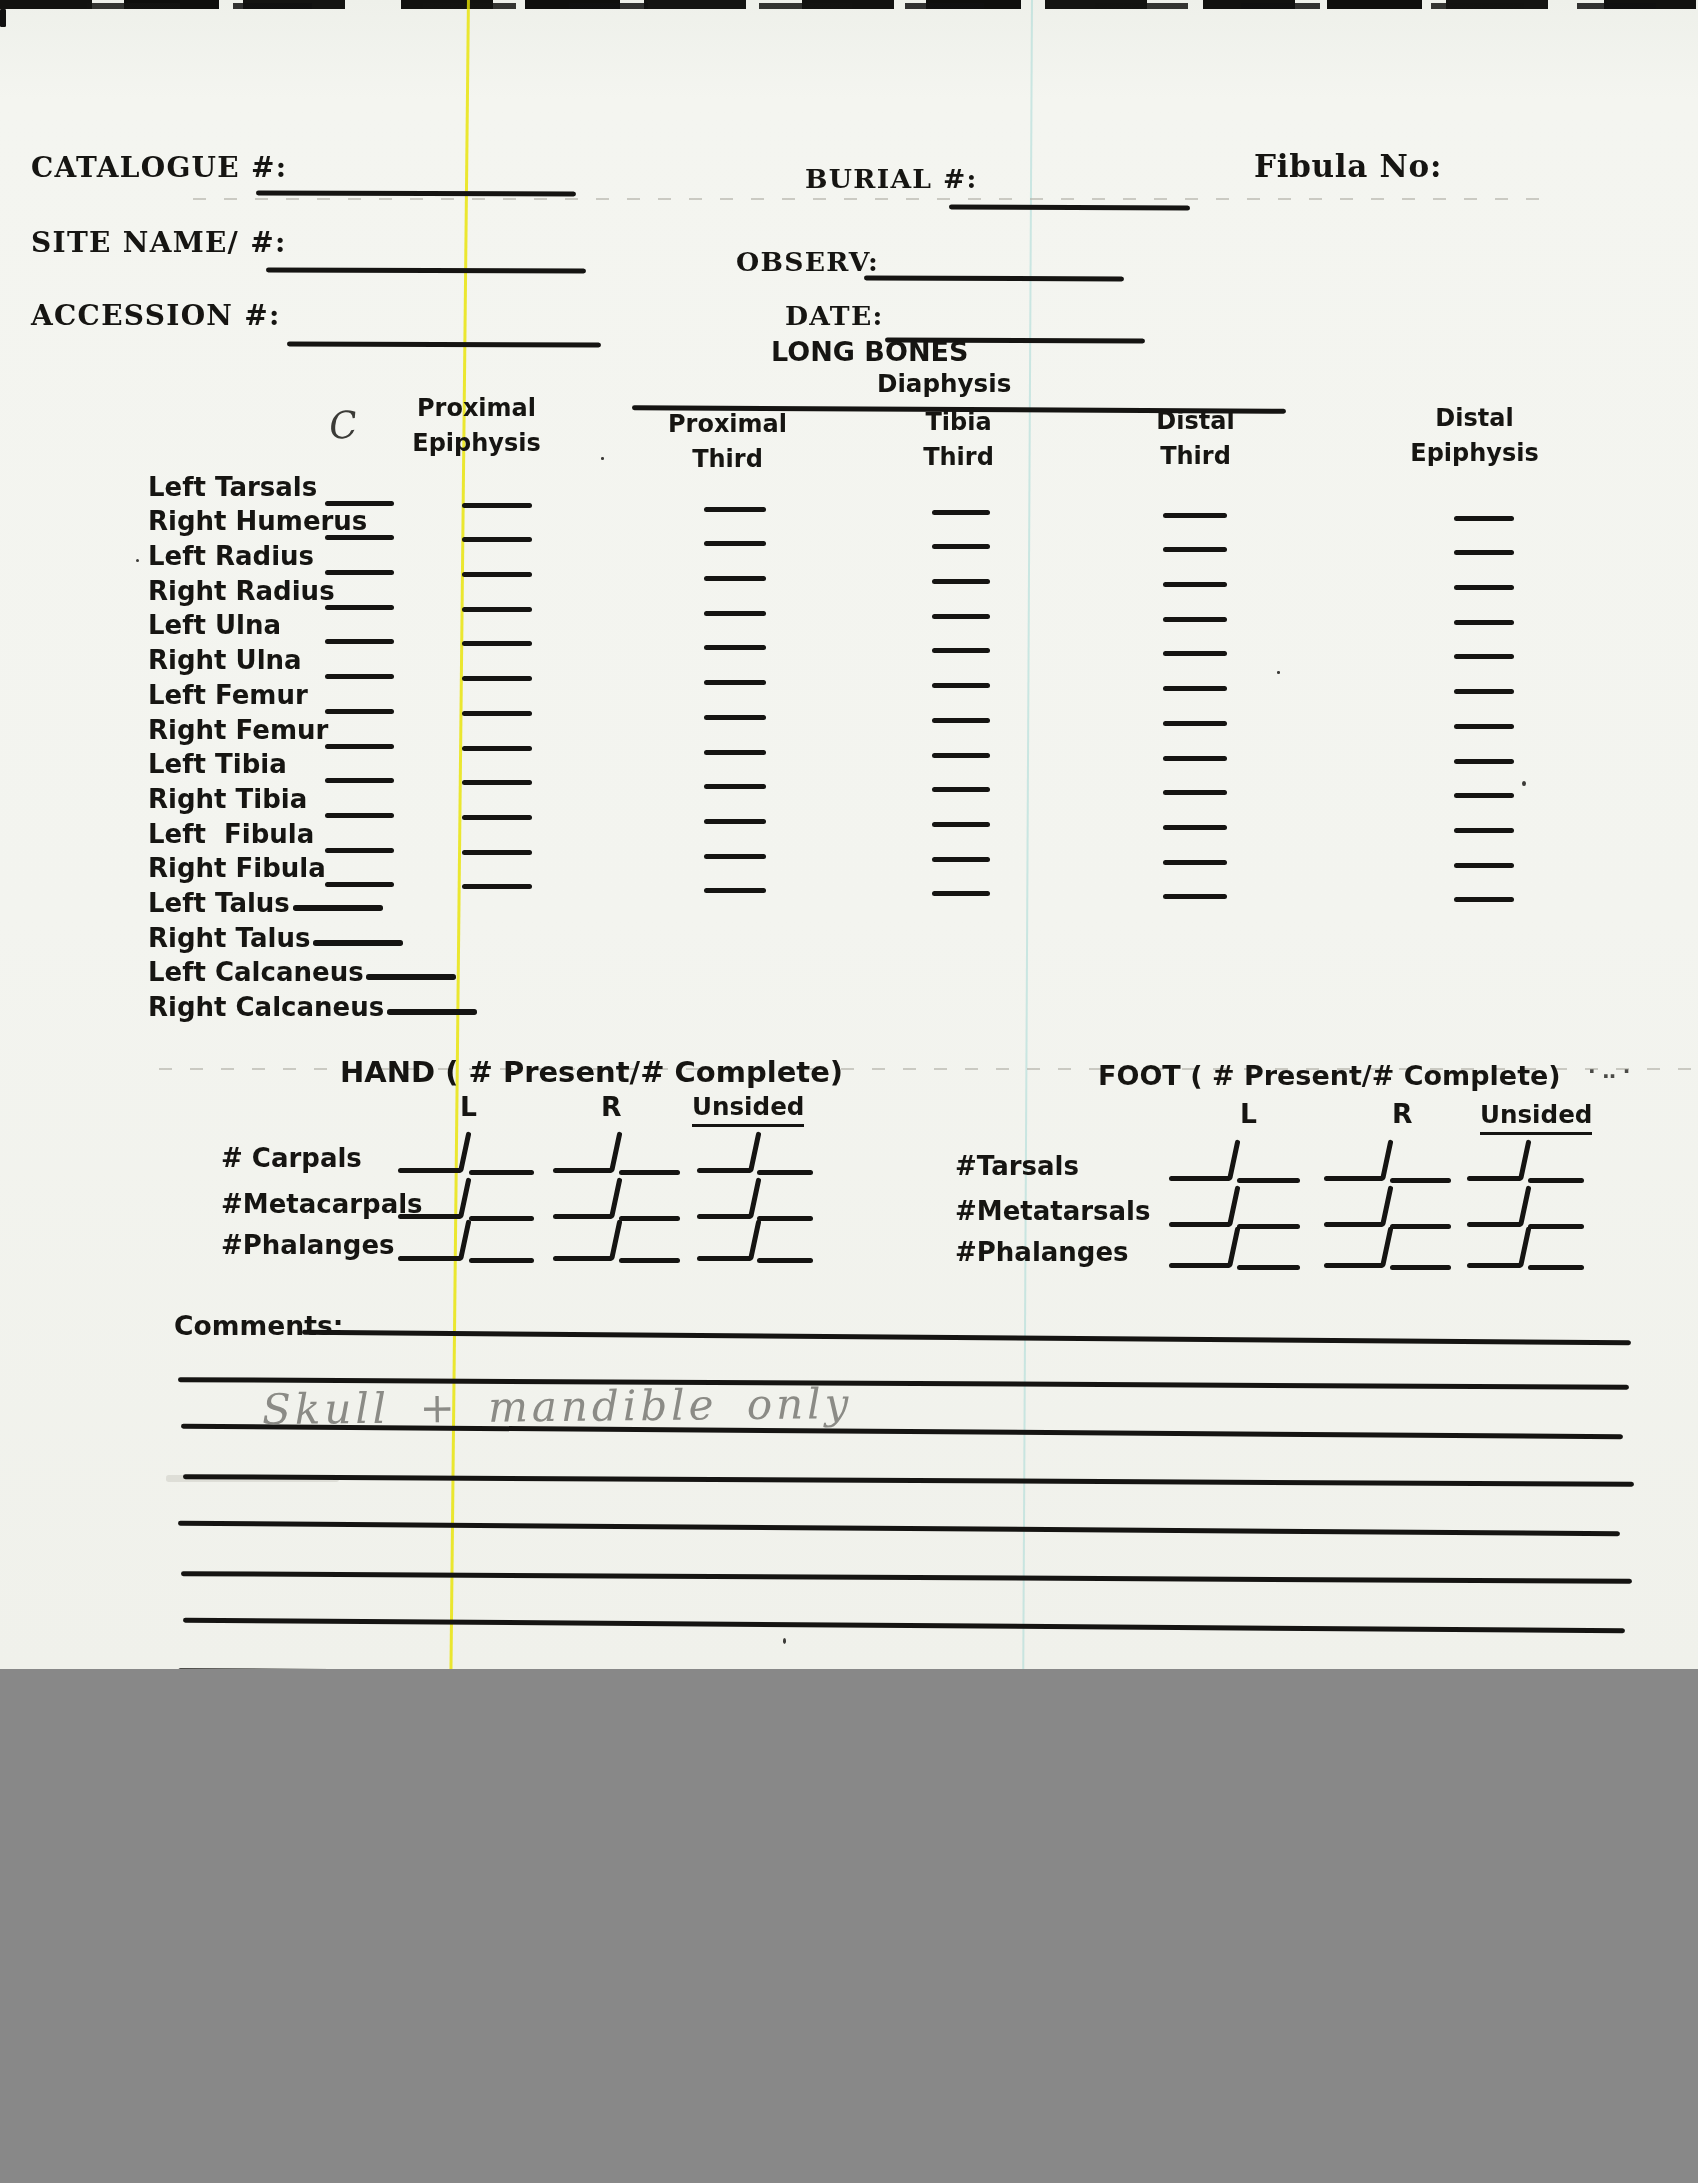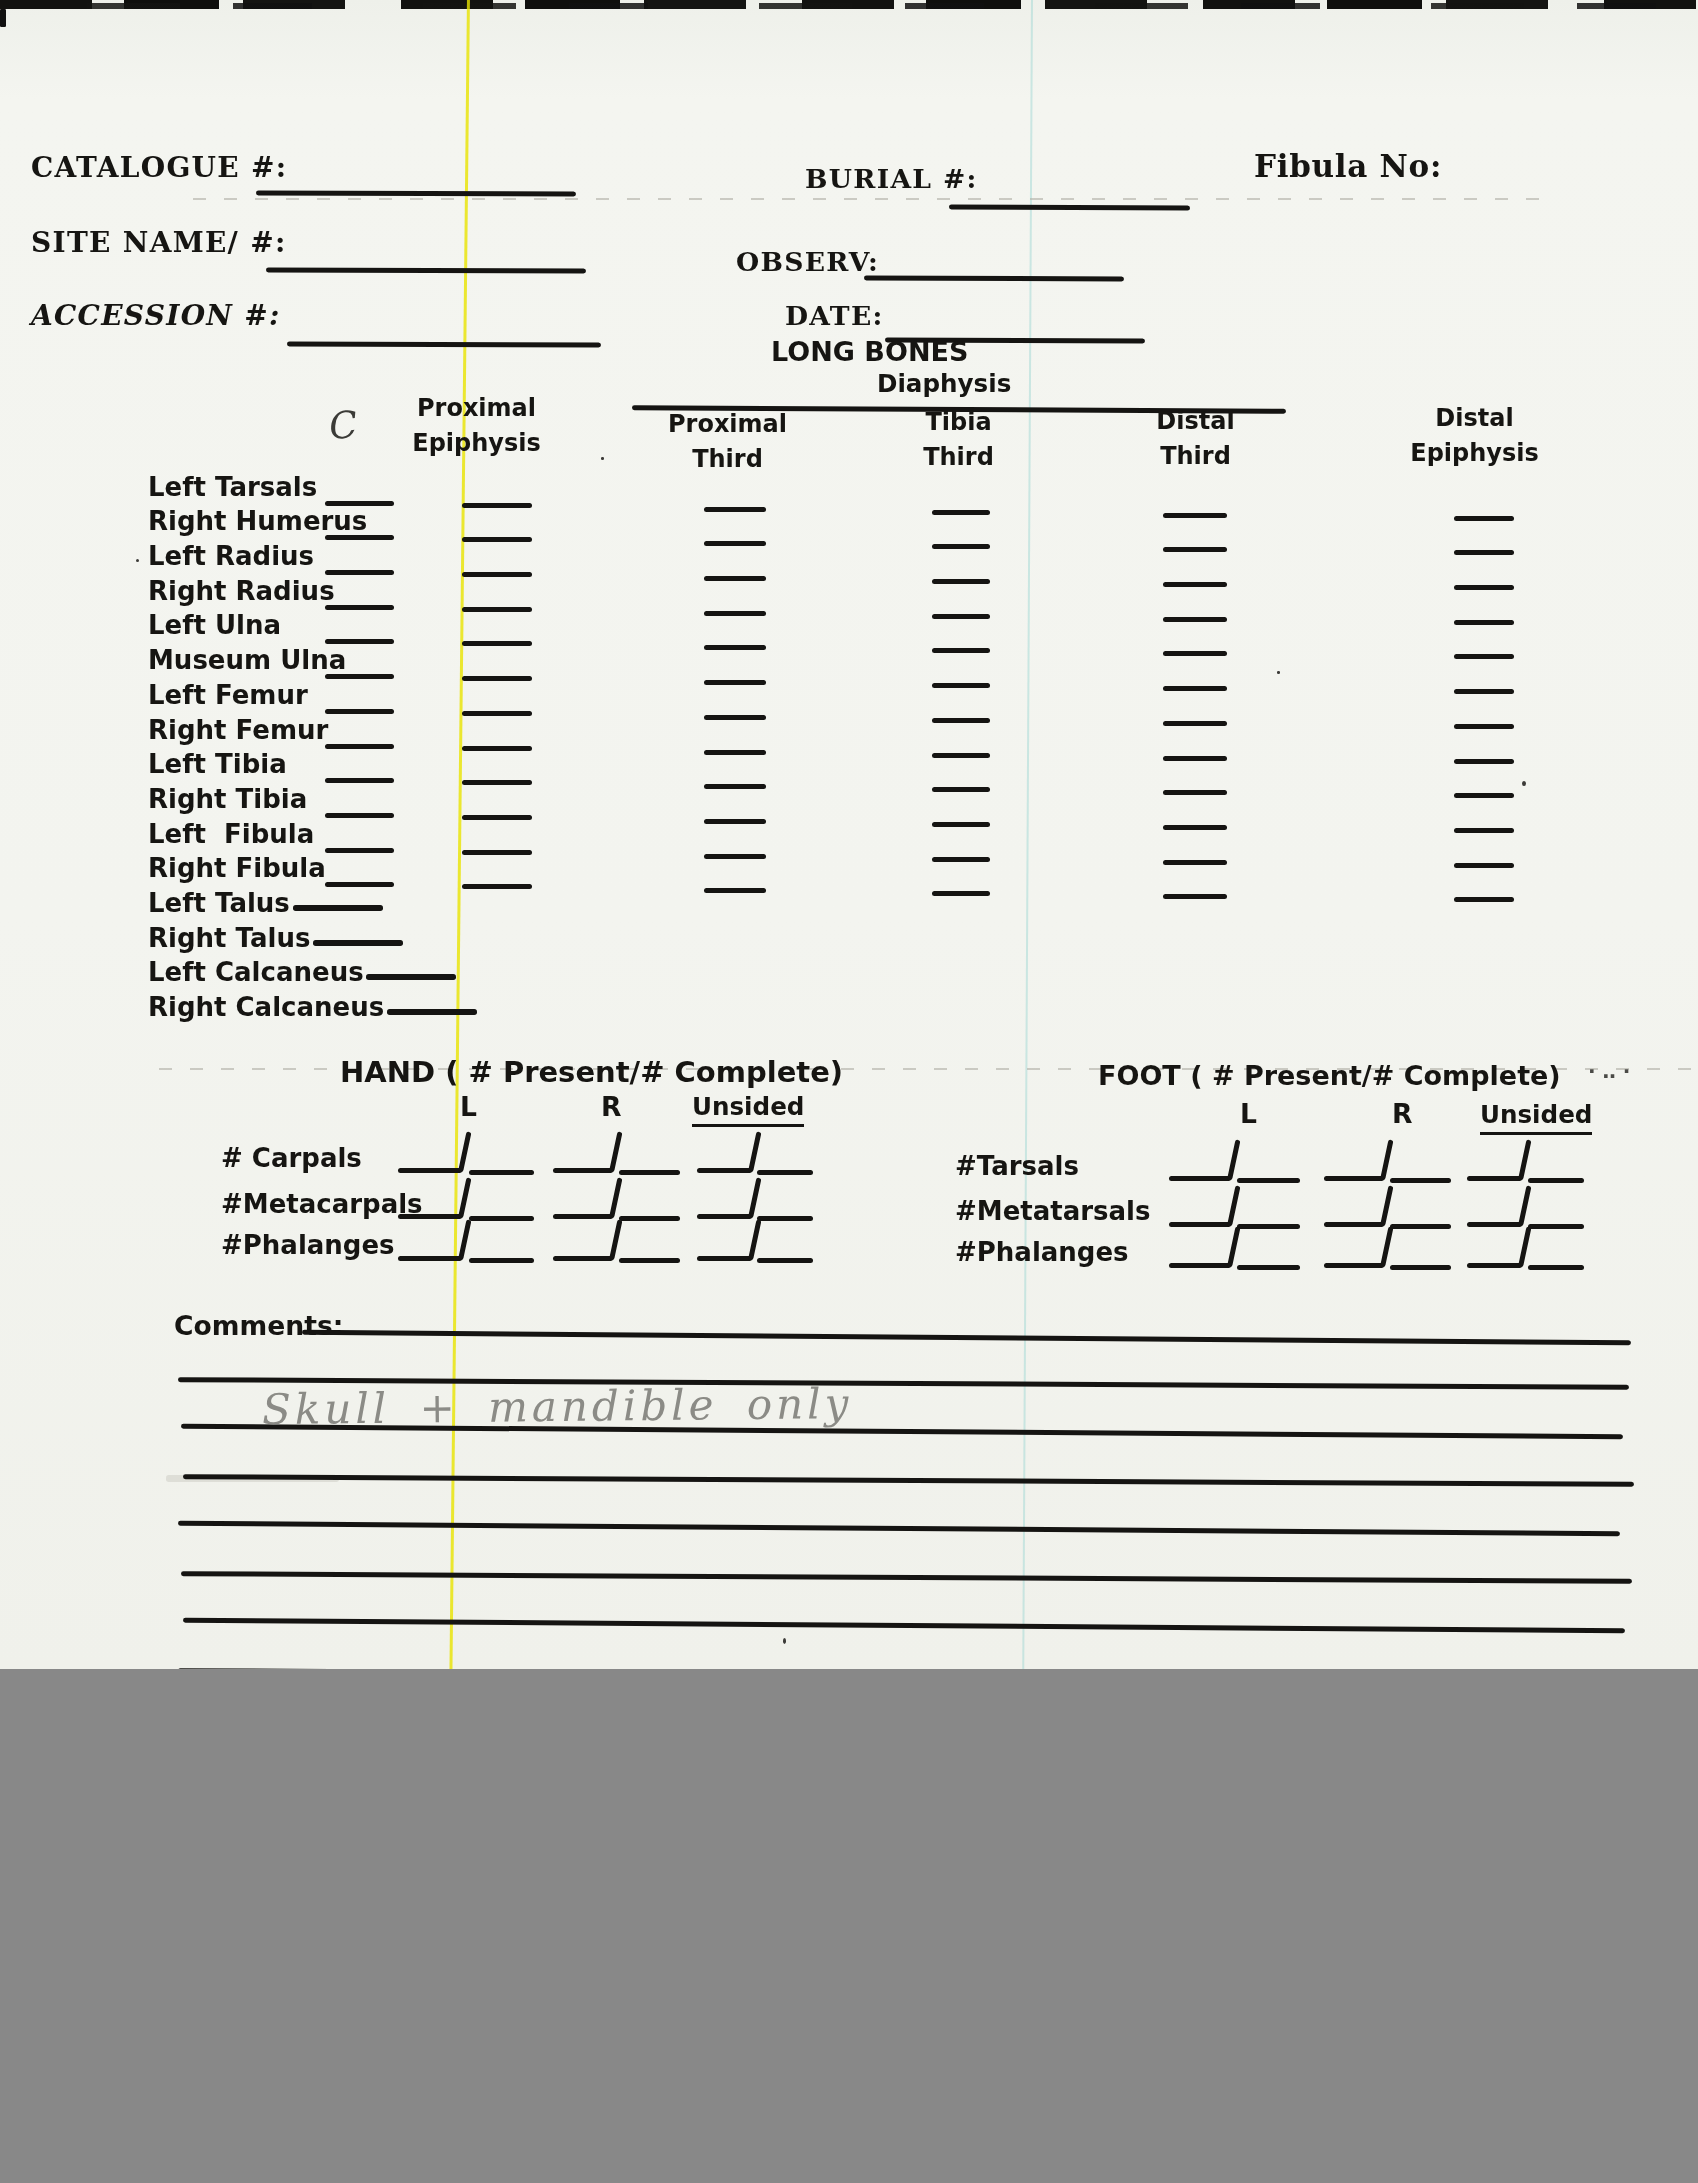--- a/index.html
+++ b/index.html
@@ -70,21 +70,21 @@
   <div class="uline" style="left:949px;top:205px;width:241px;transform:rotate(0.3deg);"></div>
 
   <div class="stencil" style="left:1254px;top:148px;font-size:31px;letter-spacing:0.7px;">Fibula No:</div>
 
   <div class="stencil" style="left:31px;top:226px;font-size:28px;">SITE NAME/ #:</div>
   <div class="uline" style="left:266px;top:268px;width:320px;transform:rotate(0.2deg);"></div>
 
   <div class="stencil" style="left:736px;top:233px;font-size:26.6px;margin-top:13px;">OBSERV:</div>
   <div class="uline" style="left:864px;top:276px;width:260px;transform:rotate(0.25deg);"></div>
 
-  <div class="stencil" style="left:31px;top:299px;font-size:28px;font-style:italic;">ACCESSION #:</div>
+  <div class="stencil" style="left:31px;top:299px;font-size:28px;">ACCESSION #:</div>
   <div class="uline" style="left:287px;top:342px;width:314px;transform:rotate(0.2deg);"></div>
 
   <div class="stencil" style="left:785px;top:300px;font-size:26.6px;">DATE:</div>
   <div class="uline" style="left:885px;top:338px;width:260px;transform:rotate(0.25deg);"></div>
 
   <div class="boldsans" style="left:771px;top:336px;font-size:27px;">LONG BONES</div>
   <div class="boldsans" style="left:877px;top:369px;font-size:24.6px;">Diaphysis</div>
   <div class="uline" style="left:632px;top:407px;width:654px;transform:rotate(0.3deg);"></div>
 
   <div class="handwrite" style="left:329px;top:404px;font-size:37px;color:#3b3b37;transform:rotate(-6deg);">C</div>
@@ -150,21 +150,21 @@
       <div class="bone-row" style="top: 610px;">
         <span class="bone-label">Left Ulna</span>
         <div class="dash" style="left: 325px; width: 69px; top: 29px;"></div>
         <div class="dash" style="left: 462px; width: 70px; top: 31px;"></div>
         <div class="dash" style="left: 704px; width: 62px; top: 35px;"></div>
         <div class="dash" style="left: 932px; width: 58px; top: 38px;"></div>
         <div class="dash" style="left: 1163px; width: 64px; top: 41px;"></div>
         <div class="dash" style="left: 1454px; width: 60px; top: 44px;"></div>
       </div>
       <div class="bone-row" style="top: 645px;">
-        <span class="bone-label">Museum Ulna</span>
+        <span class="bone-label">Right Ulna</span>
         <div class="dash" style="left: 325px; width: 69px; top: 29px;"></div>
         <div class="dash" style="left: 462px; width: 70px; top: 31px;"></div>
         <div class="dash" style="left: 704px; width: 62px; top: 35px;"></div>
         <div class="dash" style="left: 932px; width: 58px; top: 38px;"></div>
         <div class="dash" style="left: 1163px; width: 64px; top: 41px;"></div>
         <div class="dash" style="left: 1454px; width: 60px; top: 44px;"></div>
       </div>
       <div class="bone-row" style="top: 680px;">
         <span class="bone-label">Left Femur</span>
         <div class="dash" style="left: 325px; width: 69px; top: 29px;"></div>

